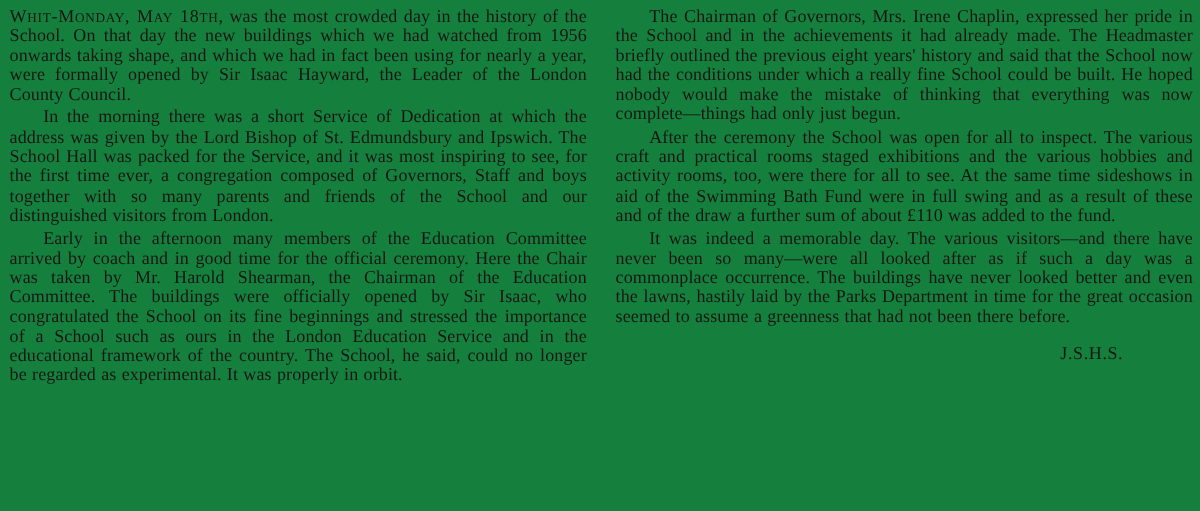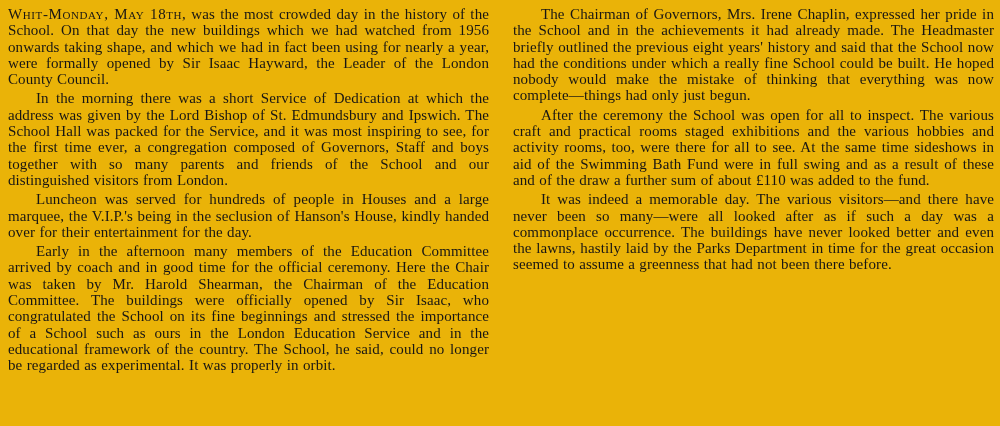--- a/index.html
+++ b/index.html
@@ -14,21 +14,21 @@
     font-family: "Liberation Serif", "DejaVu Serif", serif;
     color: #181614;
   }
   .page {
     box-sizing: border-box;
     width: 1000px;
     height: 426px;
     padding: 6px 6px 0 8px;
     display: flex;
     gap: 24px;
-    background: #eab308;
+    background: #15803d;
   }
   .col {
     width: 481px;
     font-size: 15px;
     line-height: 16.3px;
     text-align: justify;
     letter-spacing: 0.1px;
     word-spacing: 0.5px;
   }
   .col p {
@@ -51,23 +51,23 @@
   }
 </style>
 </head>
 <body>
 
 <div class="page">
 
   <div class="col">
     <p><span class="smallcaps">Whit-Monday, May 18th</span><span>, was the most crowded day in the history of the School.  On that day the new buildings which we had watched from 1956 onwards taking shape, and which we had in fact been using for nearly a year, were formally opened by Sir Isaac Hayward, the Leader of the London County Council.</span></p>
     <p class="indent">In the morning there was a short Service of Dedication at which the address was given by the Lord Bishop of St. Edmundsbury and Ipswich.  The School Hall was packed for the Service, and it was most inspiring to see, for the first time ever, a congregation composed of Governors, Staff and boys together with so many parents and friends of the School and our distinguished visitors from London.</p>
-    <p class="indent">Luncheon was served for hundreds of people in Houses and a large marquee, the V.I.P.'s being in the seclusion of Hanson's House, kindly handed over for their entertainment for the day.</p>
     <p class="indent">Early in the afternoon many members of the Education Committee arrived by coach and in good time for the official ceremony.  Here the Chair was taken by Mr. Harold Shearman, the Chairman of the Education Committee.  The buildings were officially opened by Sir Isaac, who congratulated the School on its fine beginnings and stressed the importance of a School such as ours in the London Education Service and in the educational framework of the country.  The School, he said, could no longer be regarded as experimental.  It was properly in orbit.</p>
   </div>
 
   <div class="col">
     <p class="indent">The Chairman of Governors, Mrs. Irene Chaplin, expressed her pride in the School and in the achievements it had already made.  The Headmaster briefly outlined the previous eight years' history and said that the School now had the conditions under which a really fine School could be built.  He hoped nobody would make the mistake of thinking that everything was now complete—things had only just begun.</p>
     <p class="indent">After the ceremony the School was open for all to inspect. The various craft and practical rooms staged exhibitions and the various hobbies and activity rooms, too, were there for all to see. At the same time sideshows in aid of the Swimming Bath Fund were in full swing and as a result of these and of the draw a further sum of about £110 was added to the fund.</p>
     <p class="indent">It was indeed a memorable day.  The various visitors—and there have never been so many—were all looked after as if such a day was a commonplace occurrence.  The buildings have never looked better and even the lawns, hastily laid by the Parks Department in time for the great occasion seemed to assume a greenness that had not been there before.</p>
+    <p class="signature">J.S.H.S.</p>
   </div>
 
 </div>
 
 </body></html>

